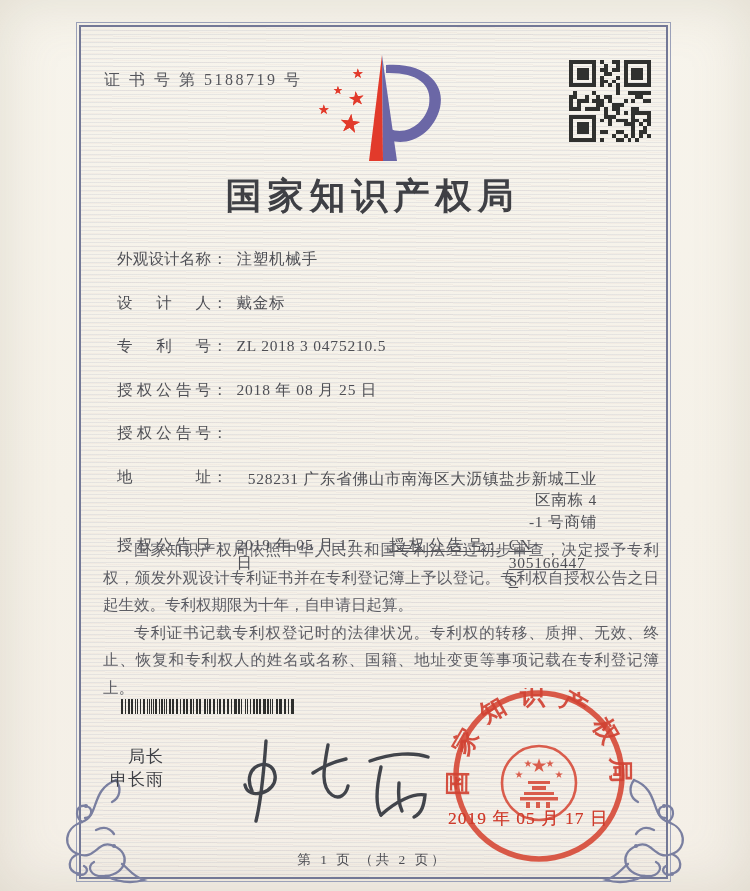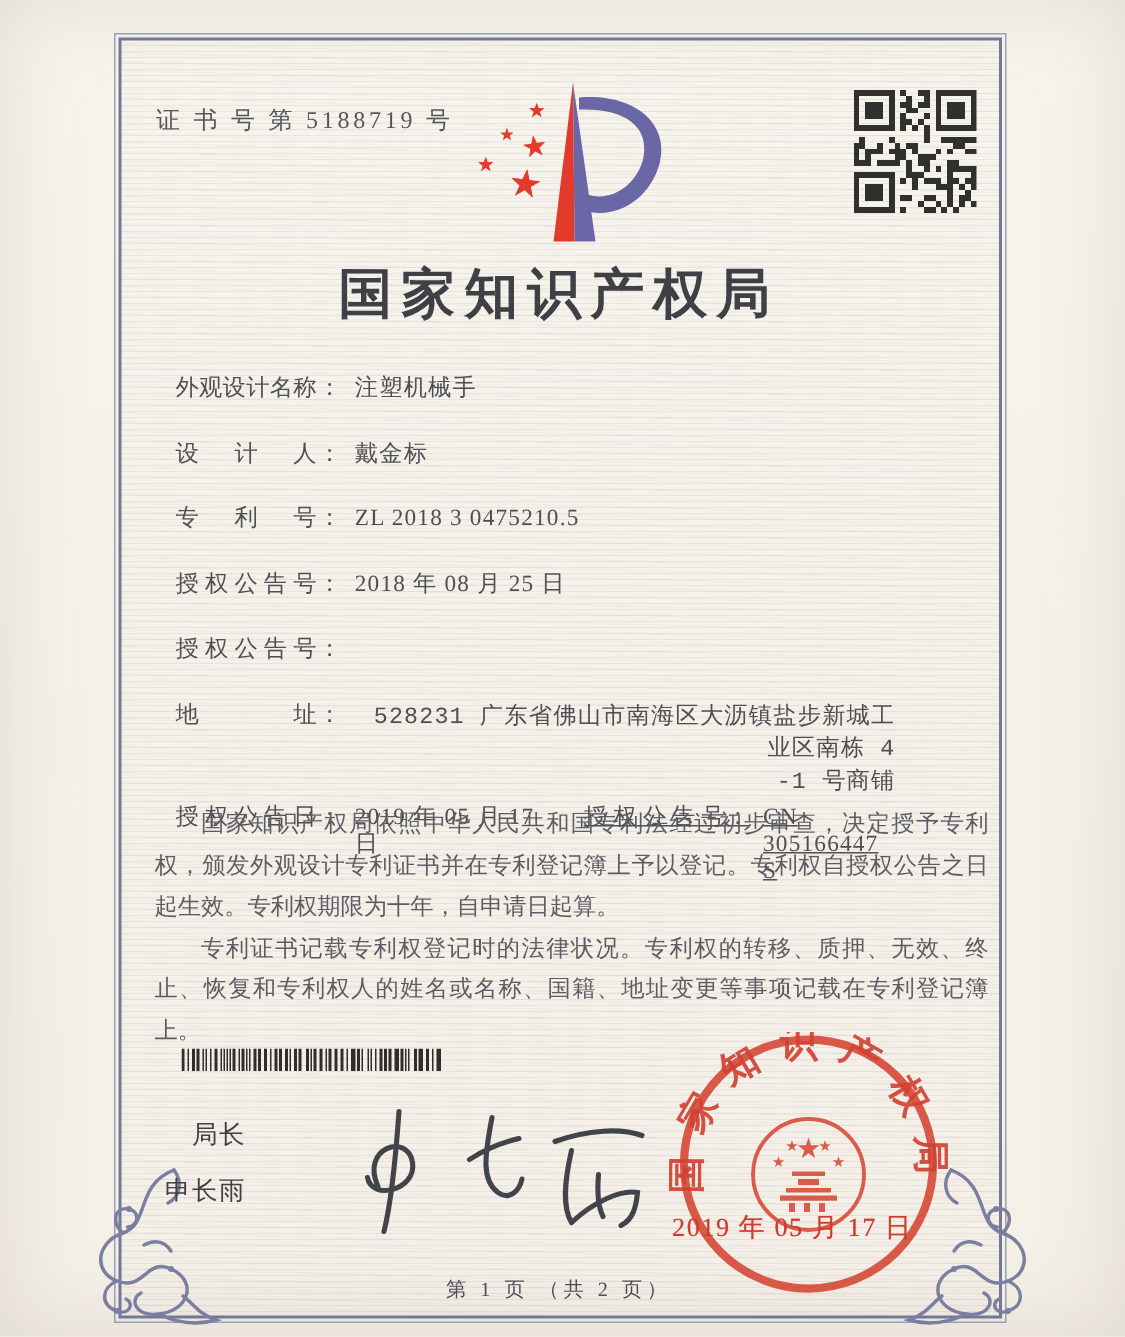--- a/index.html
+++ b/index.html
@@ -31,33 +31,33 @@
   .qr{position:absolute;left:569px;top:60px;width:82px;height:82px;}
 
   .title{position:absolute;left:76px;top:172px;width:593px;text-align:center;
          font-size:36px;font-weight:700;letter-spacing:6px;color:#3f4045;}
 
   .fields{position:absolute;left:117px;top:250px;width:480px;}
   .frow{display:flex;align-items:flex-start;font-size:15.5px;color:#4e4f55;line-height:18px;margin-bottom:25.5px;}
   .flabel{flex:none;width:94px;text-align:justify;text-align-last:justify;}
   .fcolon{flex:none;margin:0 9px 0 1px;}
   .fvalue{letter-spacing:.8px;white-space:pre-line;}
-  .frow.addr{margin-bottom:4px;font-family:Liberation Mono, monospace;}
+  .frow.addr{margin-bottom:4px;}
   .frow.addr .fvalue{line-height:21.5px;text-align:right;}
   .gpair2{display:flex;margin-left:30px;text-decoration:underline;}
 
   .paras{position:absolute;left:103px;top:536px;width:556px;font-size:15.5px;line-height:27.5px;
          color:#5c5d64;text-align:justify;}
   .paras p{margin:0;text-indent:31px;}
 
   .barcode{position:absolute;left:121px;top:699px;width:176px;height:15px;}
 
   .signer{position:absolute;left:110px;top:745px;font-family:"Liberation Sans","DejaVu Sans",sans-serif;
           font-size:17px;color:#3e4046;letter-spacing:1px;text-align:right;}
-  .signer .line2{margin-top:14px;}
+  .signer .line2{}
 
   .signature{position:absolute;left:218px;top:731px;width:212px;height:95px;}
 
   .seal{position:absolute;left:442px;top:688px;width:196px;height:178px;opacity:.95;}
   .seal-date{position:absolute;left:448px;top:806px;font-size:17.5px;color:#cf3b2c;letter-spacing:1px;
              text-shadow:0 0 .6px rgba(207,59,44,.6);}
 
   .orn{position:absolute;width:96px;height:118px;}
   .orn-l{left:56px;top:772px;}
   .orn-r{left:598px;top:772px;transform:scaleX(-1);}

